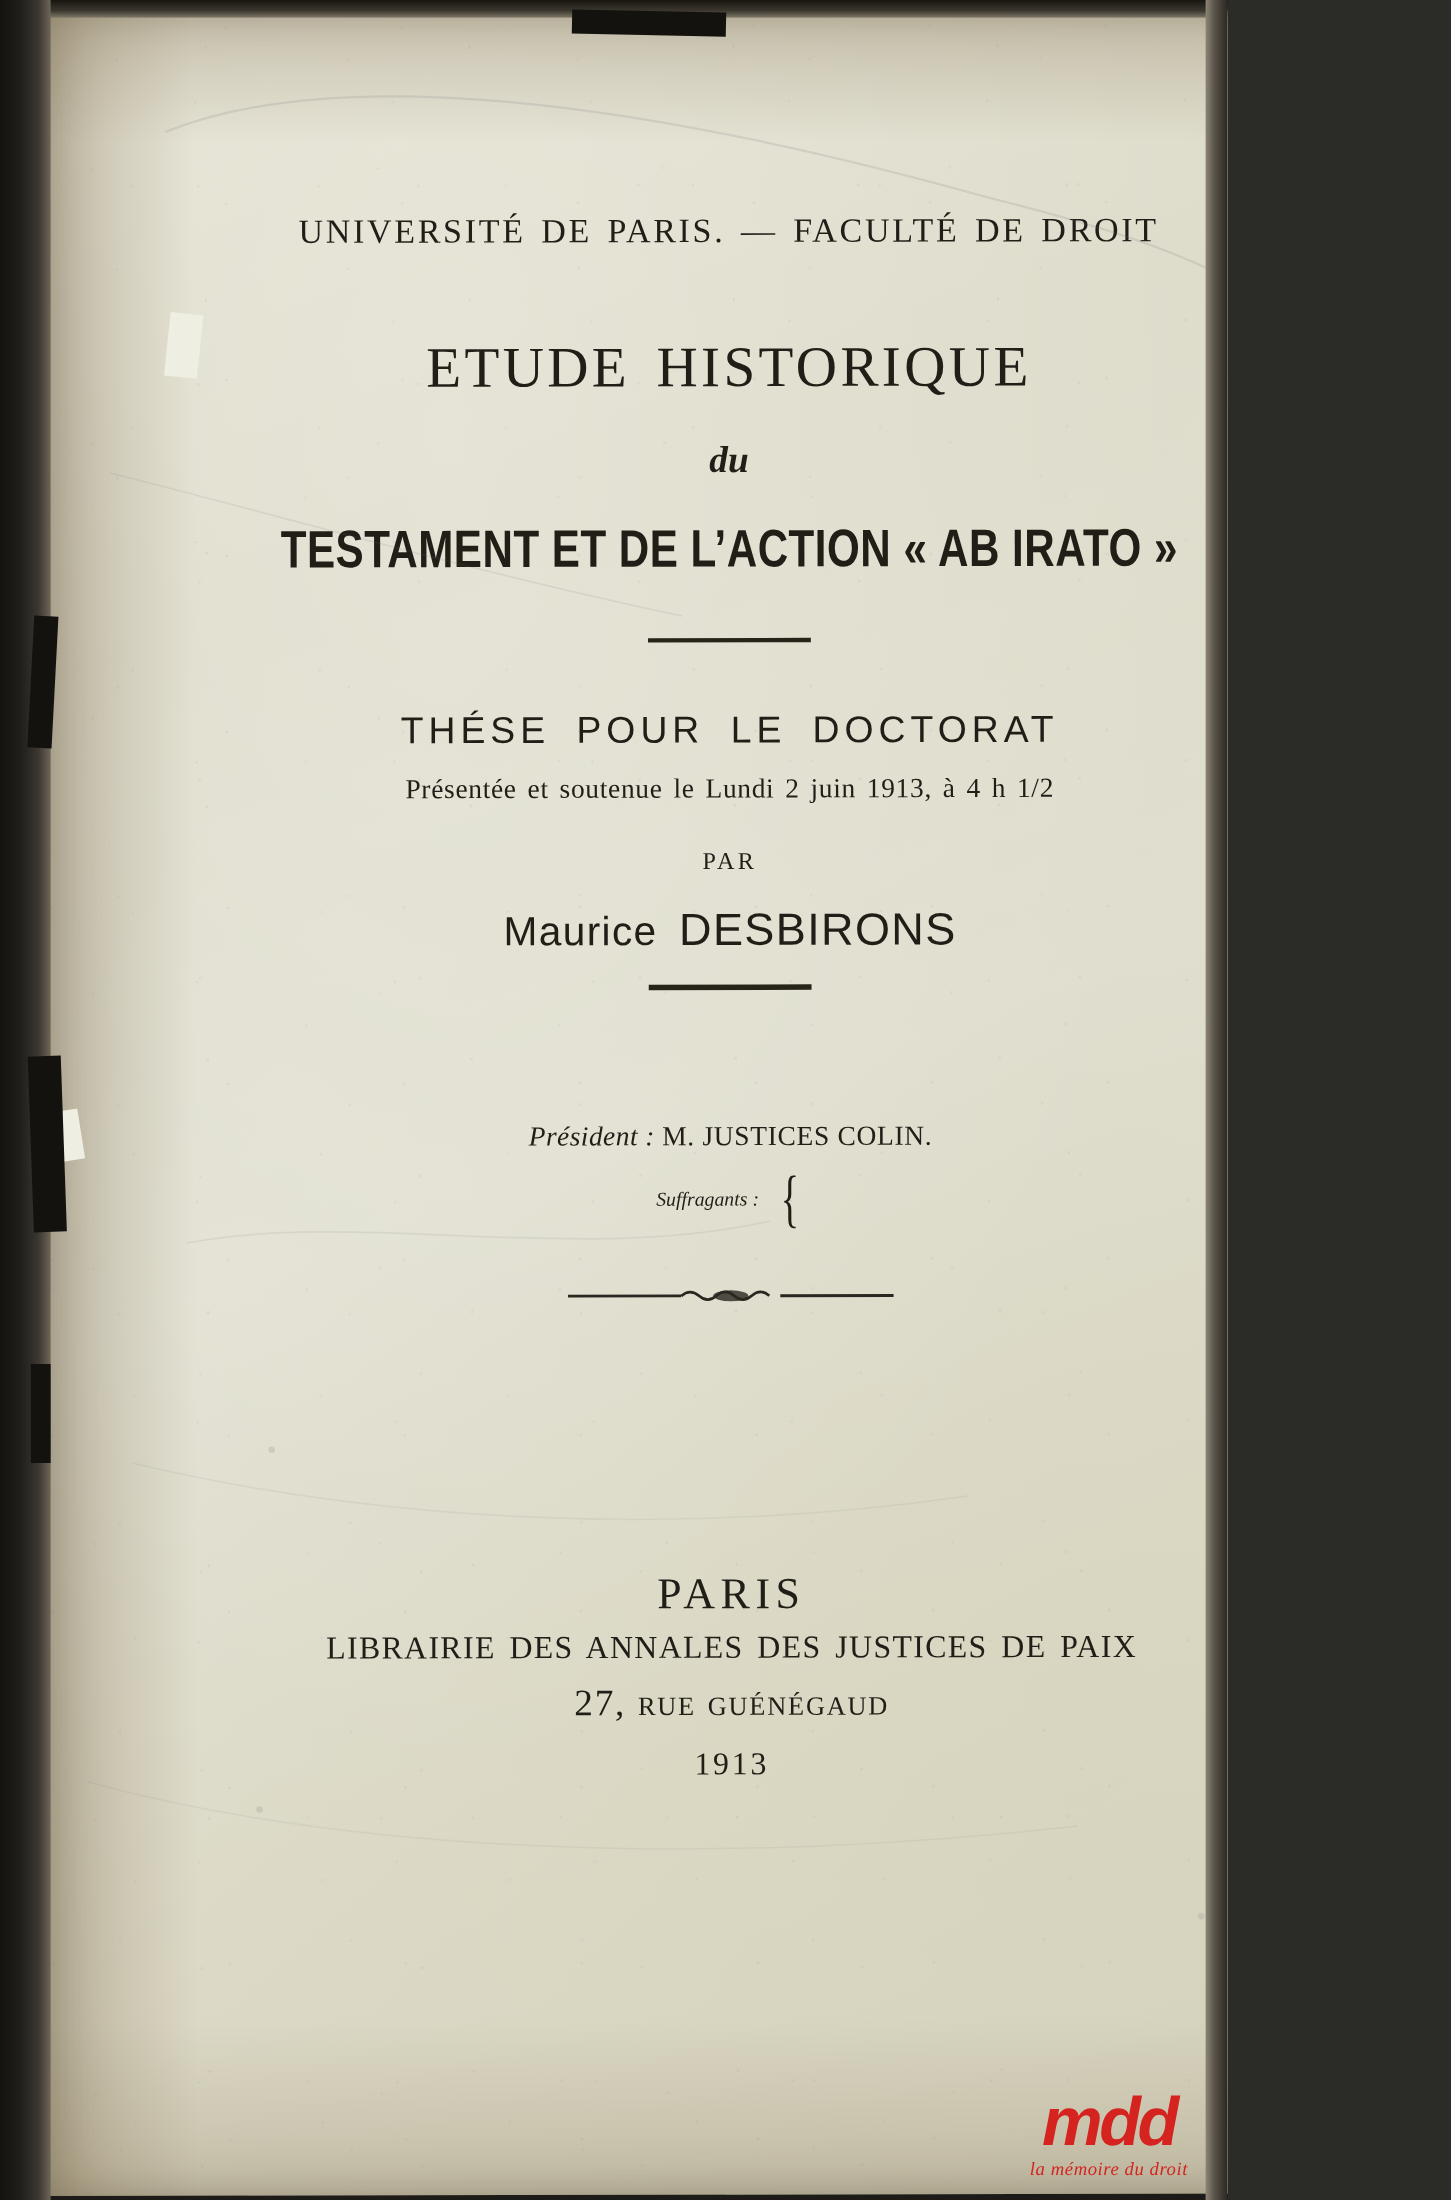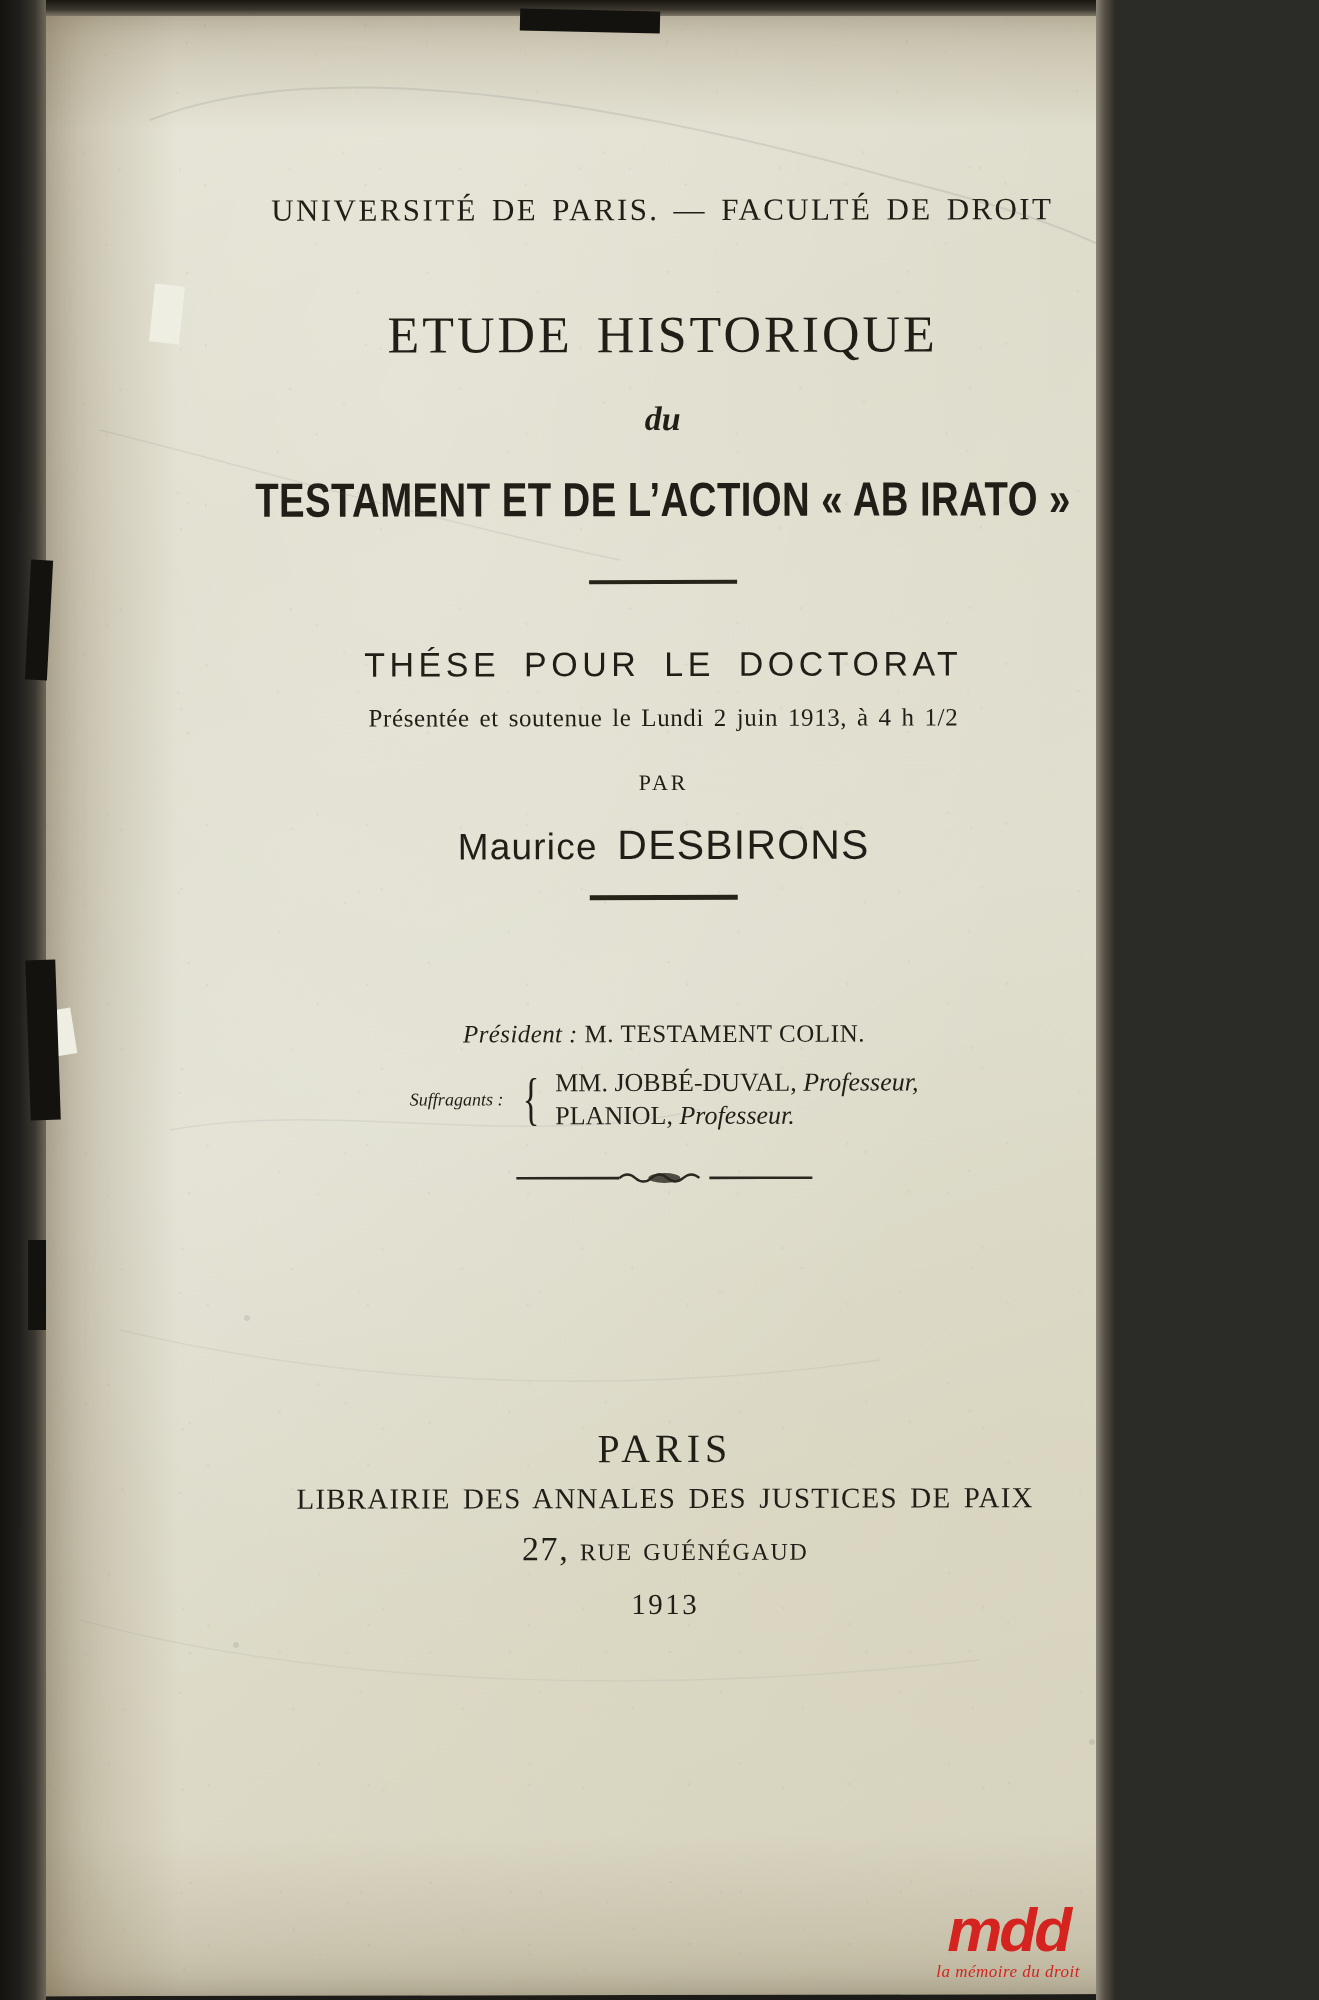--- a/index.html
+++ b/index.html
@@ -350,35 +350,25 @@
     <div class="author ink">
       <span class="small">Maurice</span>
       <span>DESBIRONS</span>
     </div>
 
     <div class="rule r2"></div>
 
     <div class="jury ink">
       <div class="pres">
         <span class="lbl">Président :</span>
-        <span class="nm">M. TESTAMENT COLIN.</span>
+        <span class="nm">M. JUSTICES COLIN.</span>
       </div>
       <div class="suffr-row">
         <span class="suffr-lbl">Suffragants :</span>
         <span class="brace">{</span>
-        <span class="suffr-names">
-          <div>
-            <span>MM. JOBBÉ-DUVAL,</span>
-            <span class="it">Professeur,</span>
-          </div>
-          <div>
-            <span>PLANIOL,</span>
-            <span class="it">Professeur.</span>
-          </div>
-        </span>
       </div>
     </div>
 
     <svg class="orn" viewBox="0 0 300 26" aria-hidden="true">
       <path d="M2 13 H 105" stroke="#2a2720" stroke-width="2.6" fill="none"></path>
       <path d="M195 13 H 298" stroke="#2a2720" stroke-width="2.6" fill="none"></path>
       <path d="M105 13 q 8 -7 16 0 q 8 7 16 0 q 8 -7 16 0 q 8 7 16 0 q 8 -7 16 0" stroke="#2a2720" stroke-width="2.4" fill="none"></path>
       <ellipse cx="150" cy="13" rx="16" ry="5" fill="#2a2720" opacity=".8"></ellipse>
     </svg>
 

